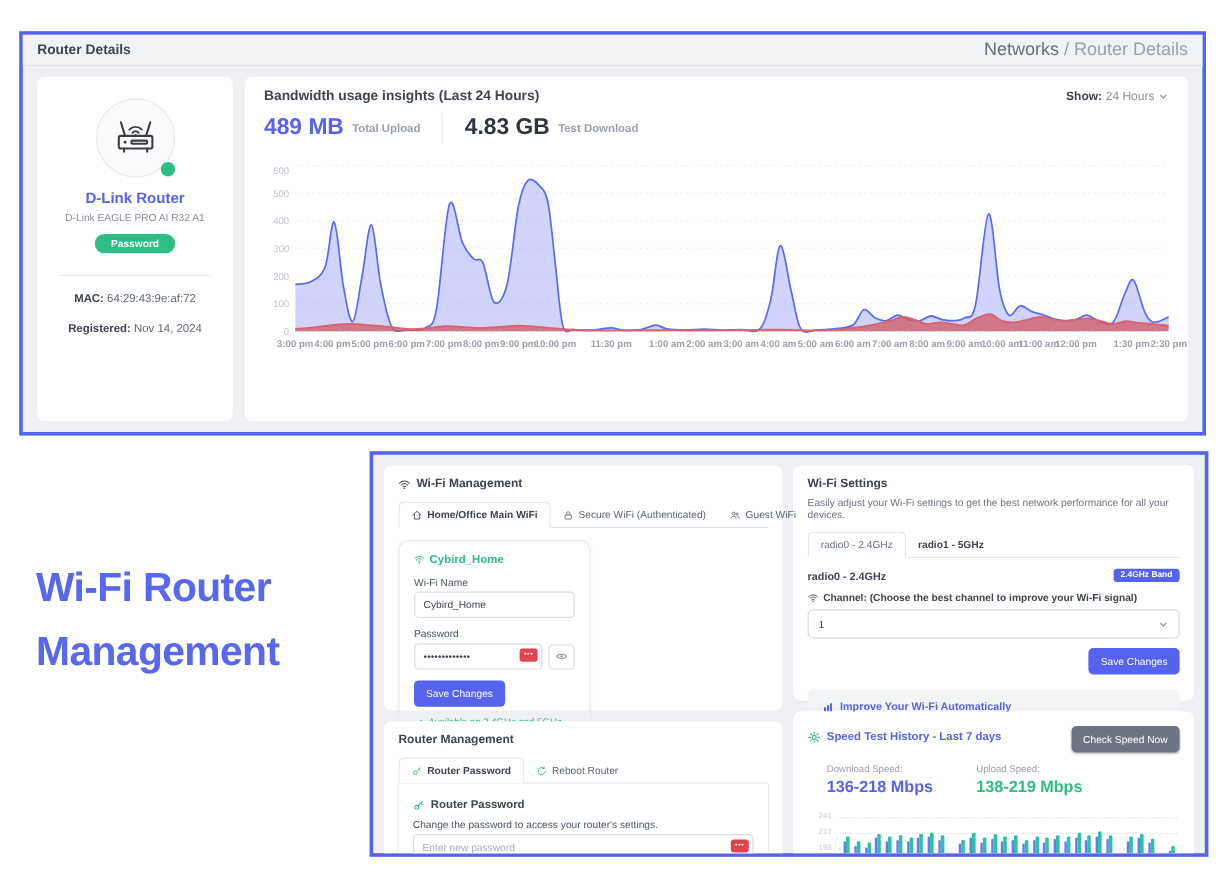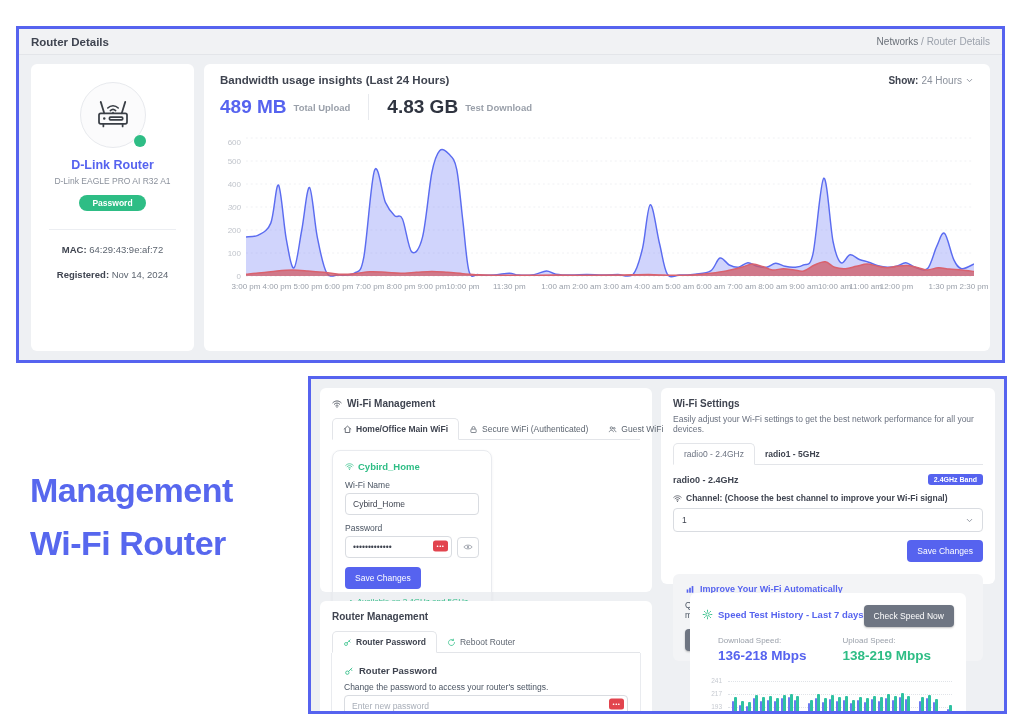--- a/index.html
+++ b/index.html
@@ -5,21 +5,21 @@
   * { margin:0; padding:0; box-sizing:border-box; }
   html,body { width:1024px; height:724px; background:#ffffff; font-family:"Liberation Sans",sans-serif; overflow:hidden; position:relative; }
 
   .panel { position:absolute; border:3px solid #5663ef; background:#eef0f3; }
   #router-panel { left:16px; top:26px; width:989px; height:337px; }
   #mgmt-panel { left:308px; top:376px; width:699px; height:338px; overflow:hidden; }
 
   
   .panel-header { height:26px; background:#f1f2f4; border-bottom:1px solid #e3e5e9; display:flex; align-items:center; justify-content:space-between; padding:0 12px; }
   .panel-title { font-size:11.5px; font-weight:bold; color:#3f4450; }
-  .breadcrumb { font-size:10px; color:#9ba1ab;padding-left:16px; }
+  .breadcrumb { font-size:15px; color:#9ba1ab;padding-left:16px; }
   .breadcrumb .bc-parent { color:#6a7078; }
 
   .rd-content { display:flex; gap:10px; padding:9px 12px; height:calc(100% - 26px); }
   .device-card { width:163px; background:#fff; border-radius:6px; padding:18px 10px; text-align:center; }
   .avatar-wrap { width:66px; height:66px; margin:0 auto; position:relative; }
   .avatar { width:66px; height:66px; border-radius:50%; border:1px solid #e8eaee; background:#fbfbfc; display:flex; align-items:center; justify-content:center; }
   .status-dot { position:absolute; right:0; bottom:1px; width:12px; height:12px; border-radius:50%; background:#2ebd85; }
   .device-name { margin-top:10px; font-size:12.5px; font-weight:bold; color:#5663ef; }
   .device-model { margin-top:4px; font-size:8.5px; color:#8b919c; }
   .protected-badge { display:inline-block; margin-top:9px; background:#2ebd85; color:#fff; font-size:8.5px; font-weight:bold; padding:3px 13px; border-radius:9px; }
@@ -38,33 +38,33 @@
   .stat-val-down { font-size:19px; font-weight:bold; color:#2f3440; }
   .stat-label { font-size:9.5px; color:#9aa0aa; margin-left:7px; font-weight:bold; }
   .stat-divider { width:1px; height:26px; background:#e8eaee; margin:0 18px; }
 
   .bw-chart { display:flex; margin-top:10px; }
   #bw-ylabels { position:relative; width:26px; height:150px; }
   .bw-ylabel { position:absolute; right:5px; font-size:8px; color:#c0c4cb; }
   .bw-plot { flex:1; position:relative; }
   #bw-svg { width:100%; height:150px; display:block; }
   #bw-xlabels { position:relative; height:11px; margin-top:2px; }
-  .bw-xlabel { position:absolute; transform:translateX(-50%); font-size:8px; color:#9aa0aa; white-space:nowrap; }
+  .bw-xlabel { position:absolute; transform:translateX(-50%); font-size:8px; color:#9aa0aa; white-space:nowrap;font-weight:bold; }
   #bw-legend { display:flex; justify-content:center; gap:16px; margin-top:9px; }
   .legend-item { display:flex; align-items:center; gap:5px; font-size:9px; font-weight:bold; color:#5d6570; }
   .legend-dot { width:9px; height:9px; border-radius:50%; }
 
   
   #page-title { position:absolute; left:30px; top:464px; font-size:34px; font-weight:bold; color:#5767ee; line-height:1.55; letter-spacing:-0.5px; }
 
   
   .mgmt-grid { display:flex; gap:9px; padding:9px; height:100%; }
   .mgmt-col { display:flex; flex-direction:column; gap:9px; }
   .col-left { width:332px; }
-  .col-right { flex:1;align-items:center; }
+  .col-right { flex:1; }
   .card { background:#fff; border-radius:6px; padding:10px 12px; }
   #wifi-mgmt-card { height:204px; }
   #wifi-settings-card { height:196px; }
   #router-mgmt-card { height:170px; flex:none; }
   #speed-card { height:170px; flex:none; }
 
   .card-title { font-size:10px; font-weight:bold; color:#3f4450; display:flex; align-items:center; gap:5px; }
   .tabs { display:flex; border-bottom:1px solid #e3e5e9; margin-top:8px; }
   .tab { font-size:8.5px; color:#5d6570; padding:5px 10px; display:flex; align-items:center; gap:4px; position:relative; top:1px; cursor:pointer; white-space:nowrap; }
   .tab.active { background:#fff; border:1px solid #e3e5e9; border-bottom:1px solid #fff; border-radius:5px 5px 0 0; color:#3f4450; font-weight:bold; }
@@ -225,22 +225,22 @@
               <span class="bw-xlabel" style="left: 100%;">2:30 pm</span>
             </div>
         </div>
       </div>
     </div>
 
   </div>
 </div>
 
 <div id="page-title">
+  <div>Wi-Fi Router</div>
   <div>Management</div>
-  <div>Wi-Fi Router</div>
 </div>
 
 <div class="panel" id="mgmt-panel">
   <div class="mgmt-grid">
 
     <div class="mgmt-col col-left">
 
       <div class="card" id="wifi-mgmt-card">
         <div class="card-title">
           <span class="icon" style="color:#3f4450">

